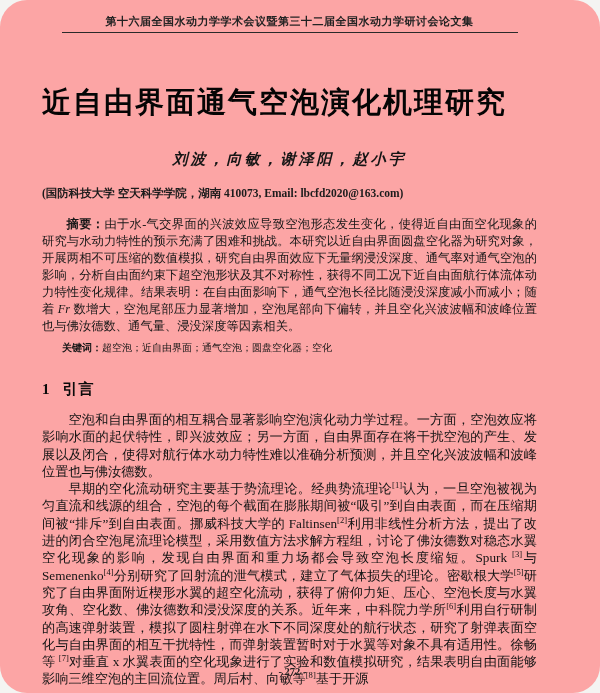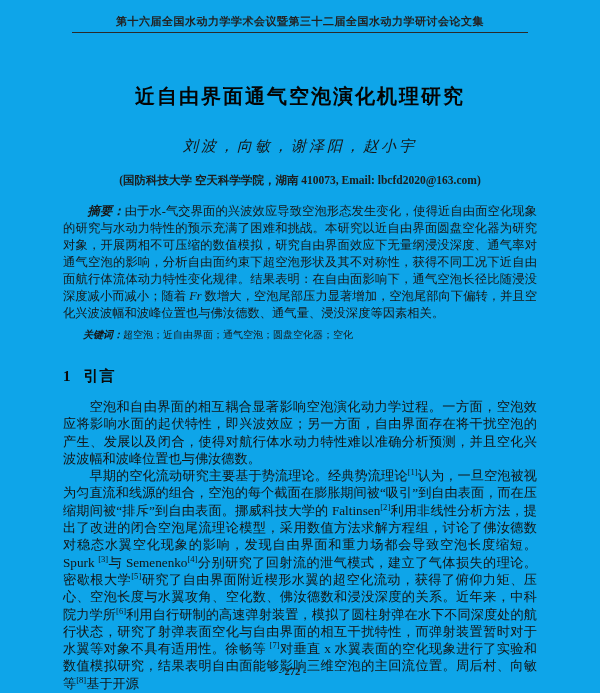--- a/index.html
+++ b/index.html
@@ -6,76 +6,76 @@
   body{
     width:600px;height:693px;
     background:#f4f4f2;
     font-family:"Liberation Serif","DejaVu Serif",serif;
     color:#1b1b1b;
     overflow:hidden;
   }
   .page{
     position:relative;
     width:600px;height:693px;
-    background:#0ea5e9;
+    background:#fca5a5;
     box-sizing:border-box;
-    padding:14px 63px 0 63px;
+    padding:14px 63px 0 42px;
+    border-radius:27px;
   }
   
   .conf-header{text-align:center;}
   .conf-header-text{
     font-size:11px;
     font-weight:bold;
     letter-spacing:0.5px;
     color:#222;
   }
   .header-rule{
     width:456px;
     margin:3px auto 0 auto;
     border-top:1.6px solid #2a2a2a;
     height:0;
   }
   
   .paper-title{
     margin:50px 0 0 0;
-    text-align:center;
+    text-align:left;
     font-family:"Liberation Sans","DejaVu Sans",sans-serif;
-    font-size:20px;
+    font-size:29px;
     font-weight:bold;
     letter-spacing:2px;
     color:#050505;
   }
   
   .authors{
     margin-top:27px;
     text-align:center;
     font-size:15px;
     font-style:italic;
-    font-weight:400;
+    font-weight:700;
     letter-spacing:3px;
     color:#151515;
   }
   
   .affiliation{
     margin-top:17px;
-    text-align:center;
     font-size:11.5px;
     font-weight:600;
     color:#1c1c1c;
   }
   
   .abstract{
     margin:15px 0 0 0;
     font-size:12.3px;
     line-height:17px;
     text-align:justify;
     text-indent:2em;
     color:#171717;
   }
-  .abstract b, .keywords b{font-weight:bold;font-style:italic;}
+  .abstract b, .keywords b{font-weight:bold;}
   .keywords{
     margin:4px 0 0 0;
     font-size:10px;
     line-height:17px;
     text-indent:2em;
     color:#171717;
   }
   
   .section-heading{
     margin:24px 0 0 0;

